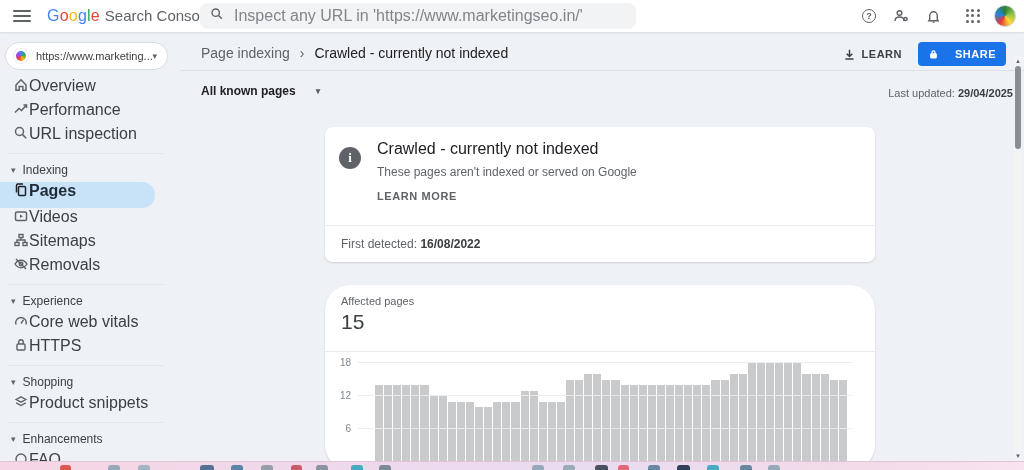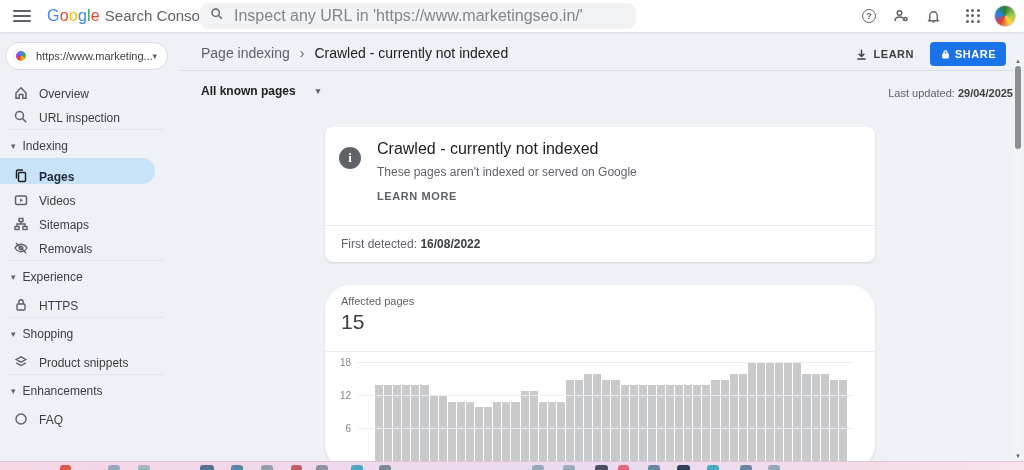--- a/index.html
+++ b/index.html
@@ -30,38 +30,38 @@
             background:conic-gradient(#2e7d32,#8bc34a,#fdd835,#e53935,#1e88e5,#2e7d32); border:1px solid #d0d3d8; cursor:pointer; }
 
   
   .sidebar { position:absolute; top:32px; left:0; width:180px; bottom:0; }
   .property-pill { margin:10px 12px 7px 5px; height:28px; background:#fff; border:1px solid #dadce0;
                    border-radius:15px; display:flex; align-items:center; padding:0 10px 0 8px; cursor:pointer; }
   .property-dot { width:14px; height:14px; border-radius:50%;
                   background:conic-gradient(#4285f4,#34a853,#fbbc05,#ea4335,#a142f4,#4285f4); border:2px solid #fff; box-shadow:0 0 0 1px #eee; }
   .property-label { font-size:11px; color:#3c4043; margin-left:8px; flex:1; overflow:hidden; white-space:nowrap; }
   .caret { font-size:9px; color:#5f6368; }
-  .nav-item { height:24px; display:flex; align-items:flex-end; padding-left:13px; gap:10px;
-              font-size:12px; color:#3c4043; cursor:pointer; }
+  .nav-item { height:24px; display:flex; align-items:flex-start; padding-left:13px; 
+              font-size:16px; color:#3c4043; cursor:pointer; }
   .nav-item svg { flex:0 0 16px; }
   .nav-item.selected { height:26px; background:#c8e2f8; border-radius:0 14px 14px 0; width:155px; font-weight:700; color:#1f2a36; }
   .section-header { height:24px; display:flex; align-items:center; padding-left:11px; gap:7px;
                     font-size:12px; color:#3c4043; cursor:pointer; }
   .side-divider { height:1px; background:#e2e5ea; margin:4px 16px 4px 8px; }
 
   
   .breadcrumb { position:absolute; left:201px; top:45px; display:flex; align-items:center; gap:10px; font-size:14px; }
   .crumb-parent { color:#5f6368; cursor:pointer; }
   .crumb-sep { color:#5f6368; font-size:14px; }
   .crumb-current { color:#202124; }
   .header-actions { position:absolute; right:18px; top:42px; display:flex; align-items:center; gap:16px; }
   .export-btn { display:flex; align-items:center; gap:6px; font-size:11px; font-weight:700; letter-spacing:.5px;
                 color:#3c4043; cursor:pointer; }
   .share-btn { background:#1a73e8; color:#fff; font-size:11px; font-weight:700; letter-spacing:.5px;
-               border:none; border-radius:4px; height:24px; padding:3px 10px; display:flex; align-items:center; gap:4px; cursor:pointer;
+               border:none; border-radius:4px; height:24px; padding:3px 10px; display:flex; align-items:center; gap:16px; cursor:pointer;
                font-family:"Liberation Sans", sans-serif; }
   .header-divider { position:absolute; left:180px; right:0; top:70px; height:1px; background:#dce0e5; }
   .filter-row { position:absolute; left:201px; top:84px; display:flex; align-items:center; gap:20px;
                 font-size:12px; font-weight:700; color:#202124; cursor:pointer; }
   .last-updated { position:absolute; right:11px; top:87px; font-size:11px; color:#5f6368; }
   .last-updated b { color:#3c4043; }
 
   
   .card { position:absolute; background:#fff; border-radius:8px; box-shadow:0 1px 2px rgba(60,64,67,.18); }
   .issue-card { left:325px; top:127px; width:550px; height:135px; }
@@ -164,20 +164,27 @@
   </div>
 
   <div class="nav-item">
     <svg width="16" height="16" viewBox="0 0 16 16" fill="none" stroke="#5f6368" stroke-width="1.5">
         <path d="M3 8l5-5.2L13 8v5.2H9.8V9.6H6.2v3.6H3V8z"></path>
       </svg>
     <span>Overview</span>
   </div>
   <div class="nav-item">
     <svg width="16" height="16" viewBox="0 0 16 16" fill="none" stroke="#5f6368" stroke-width="1.5">
+        <path d="M2 11.5l4-4 2.5 2L13.5 4"></path>
+        <path d="M10.5 4h3v3"></path>
+      </svg>
+    <span>Performance</span>
+  </div>
+  <div class="nav-item">
+    <svg width="16" height="16" viewBox="0 0 16 16" fill="none" stroke="#5f6368" stroke-width="1.5">
         <circle cx="6.5" cy="6.5" r="4"></circle>
         <line x1="9.6" y1="9.6" x2="13.2" y2="13.2"></line>
       </svg>
     <span>URL inspection</span>
   </div>
 
   <div class="side-divider"></div>
 
   <div class="section-header">
     <span class="caret">▾</span>
@@ -213,20 +220,27 @@
         <line x1="3" y1="3" x2="13" y2="13"></line>
       </svg>
     <span>Removals</span>
   </div>
 
   <div class="side-divider"></div>
 
   <div class="section-header">
     <span class="caret">▾</span>
     <span>Experience</span>
+  </div>
+  <div class="nav-item">
+    <svg width="16" height="16" viewBox="0 0 16 16" fill="none" stroke="#5f6368" stroke-width="1.4">
+        <path d="M3 11.5a5.3 5.3 0 1110 0"></path>
+        <line x1="8" y1="10.5" x2="10.6" y2="6.6"></line>
+      </svg>
+    <span>Core web vitals</span>
   </div>
   <div class="nav-item">
     <svg width="16" height="16" viewBox="0 0 16 16" fill="none" stroke="#5f6368" stroke-width="1.4">
         <rect x="4" y="7" width="8" height="6" rx="1"></rect>
         <path d="M5.8 7V5a2.2 2.2 0 014.4 0v2"></path>
       </svg>
     <span>HTTPS</span>
   </div>
 
   <div class="side-divider"></div>

